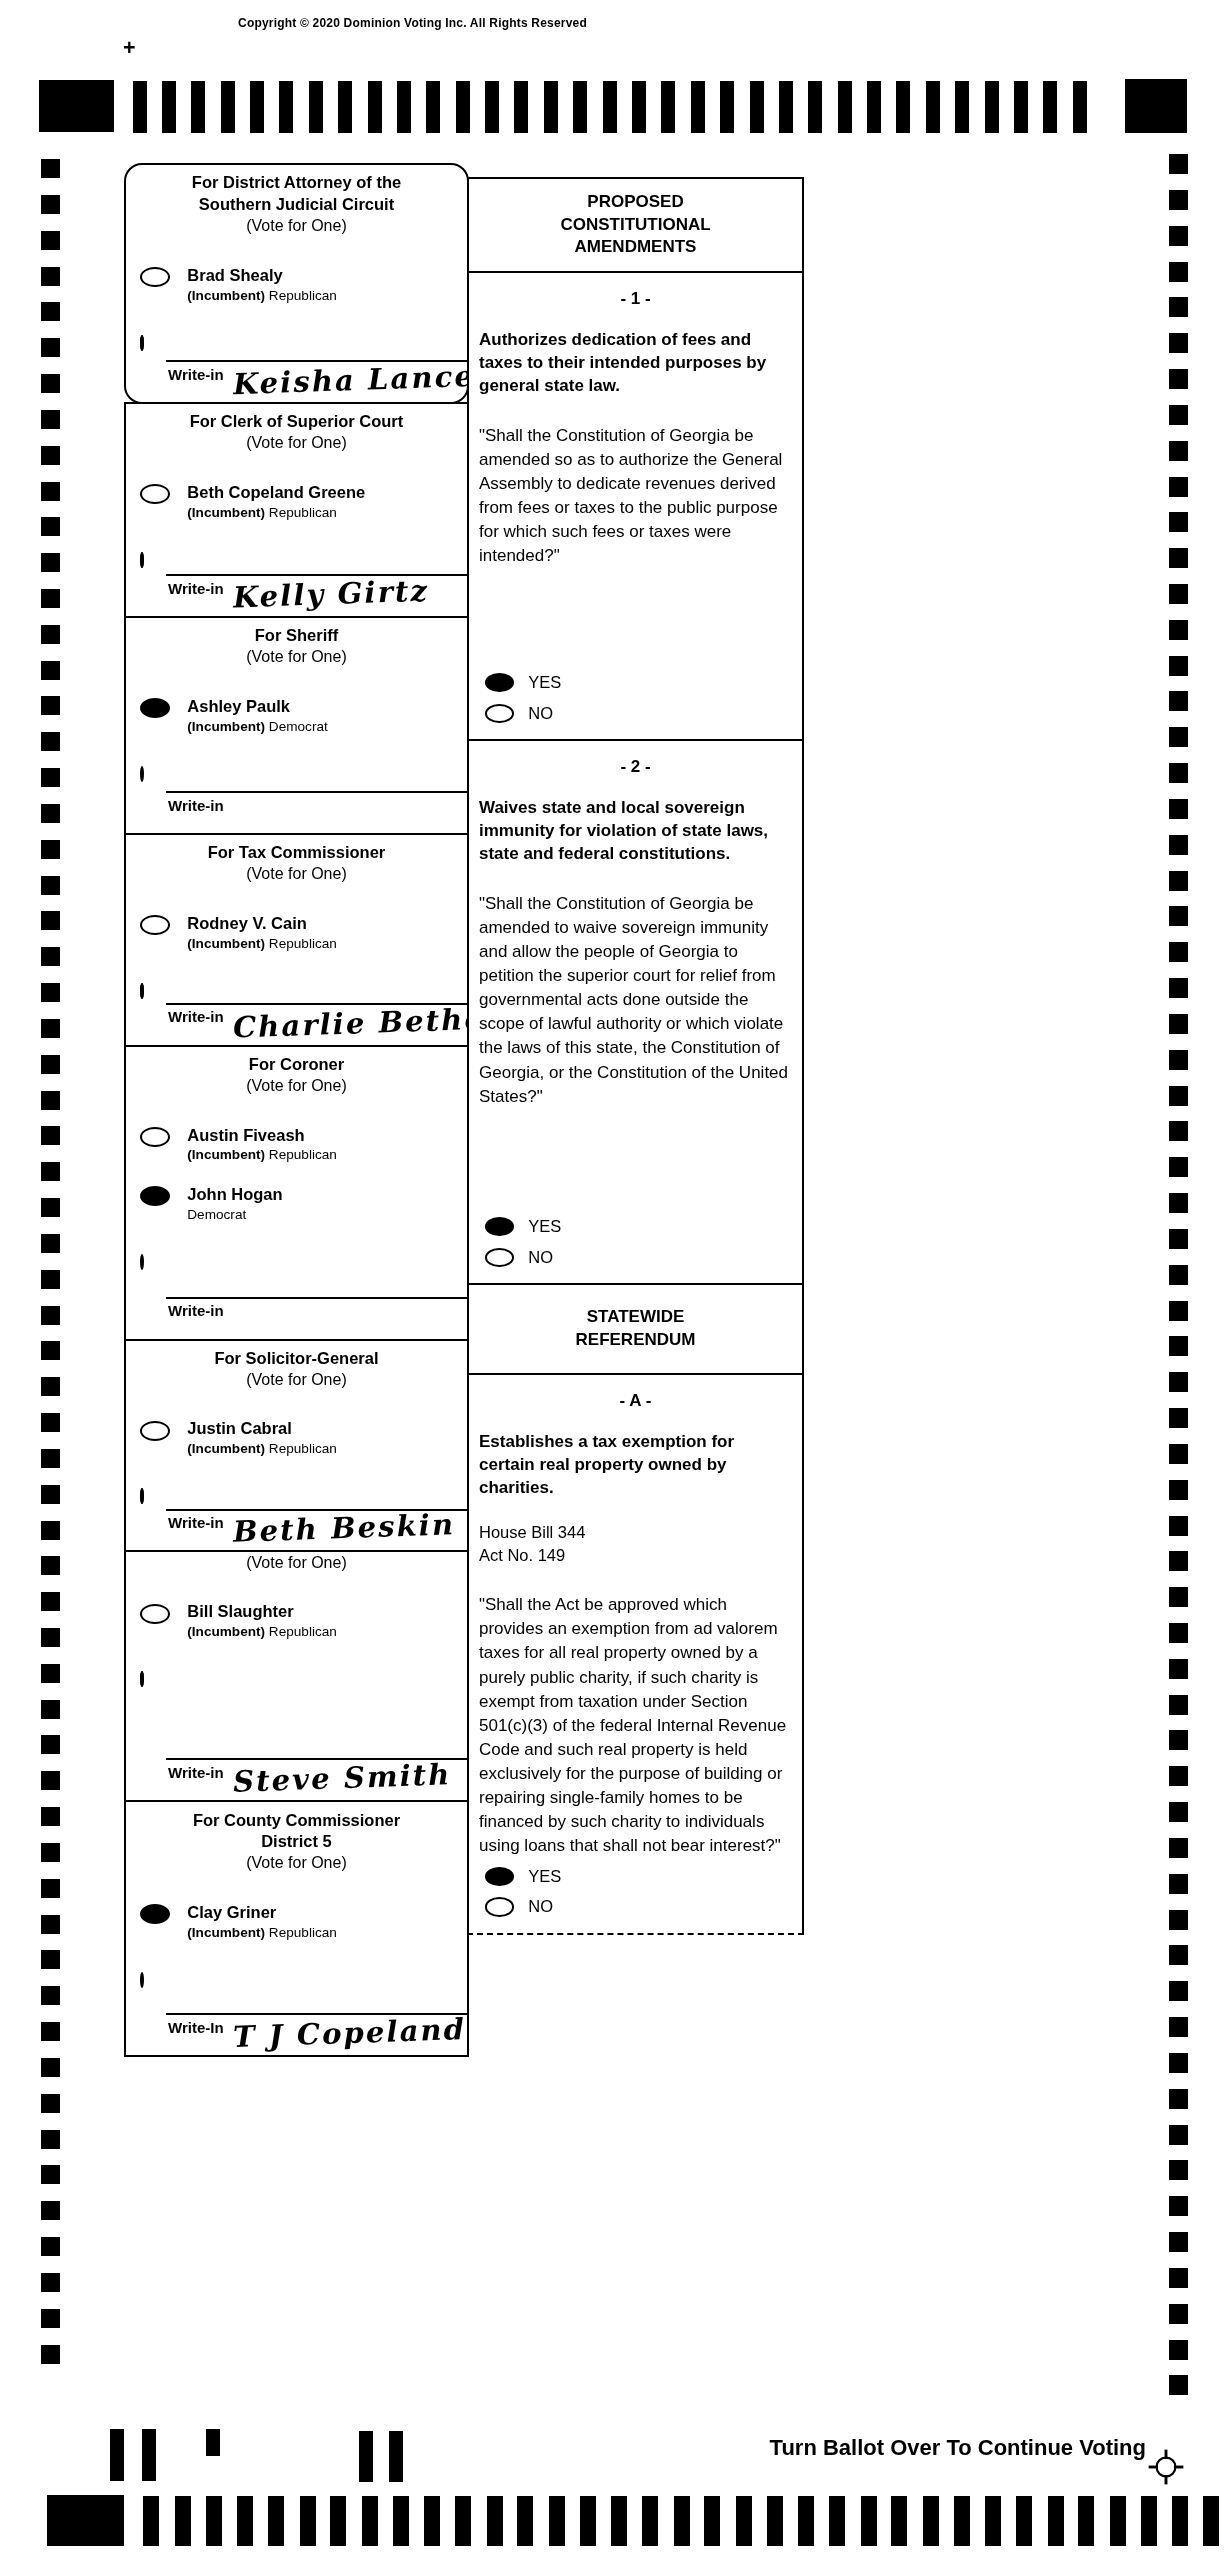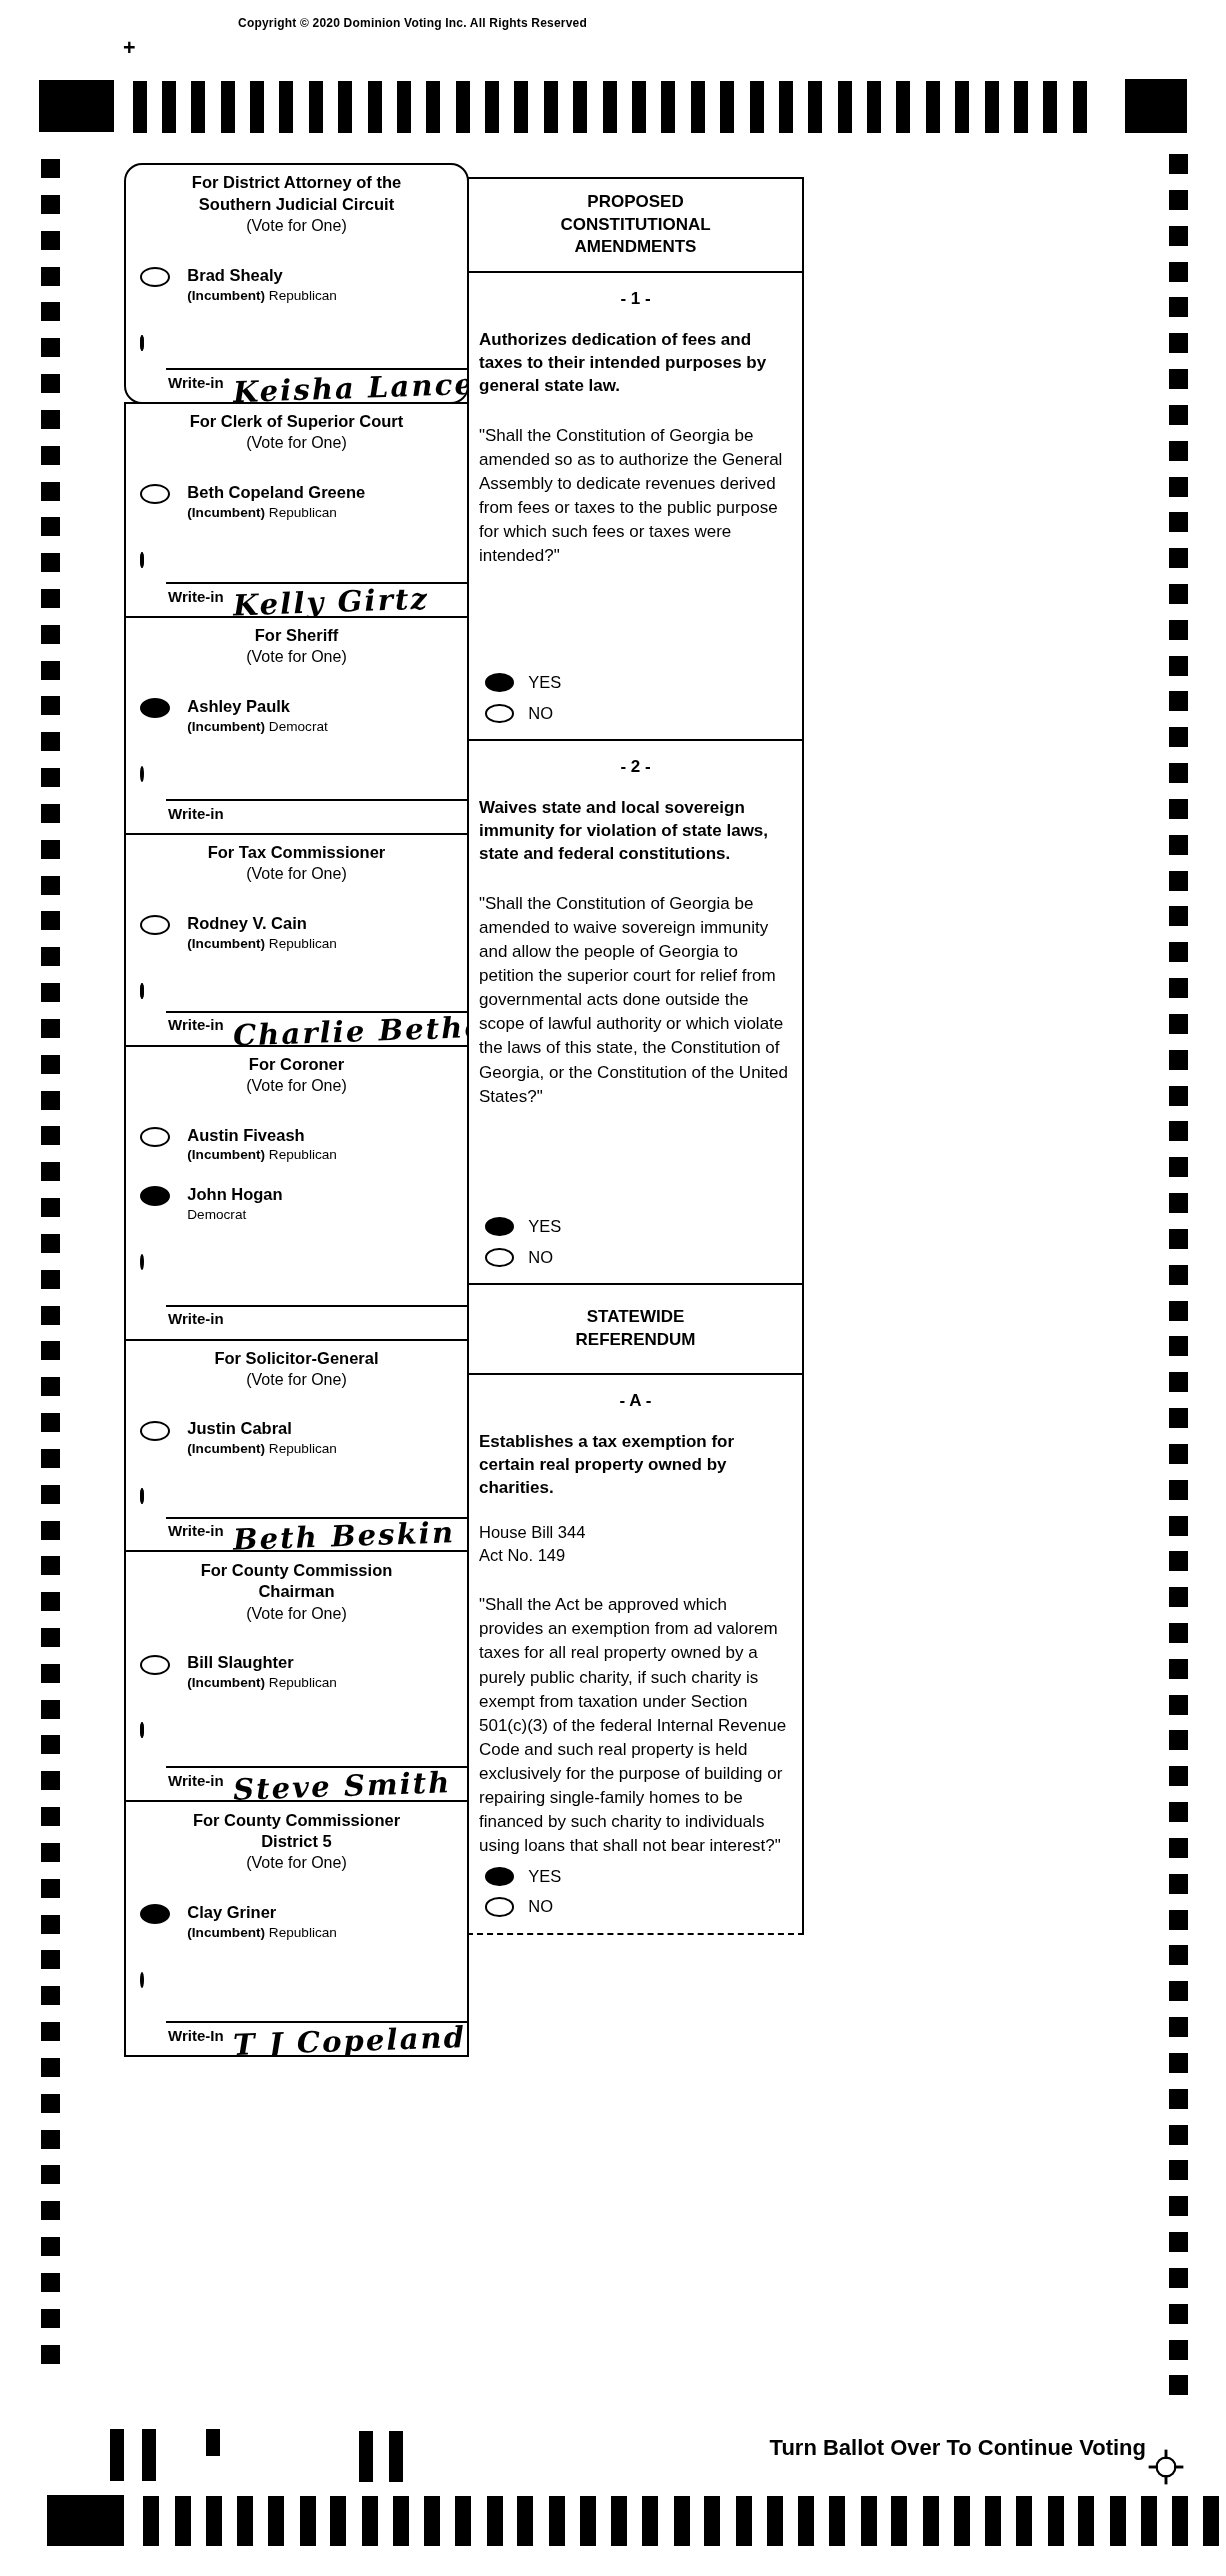--- a/index.html
+++ b/index.html
@@ -19,21 +19,21 @@
   .cand-row{display:flex;align-items:flex-start;margin-top:32px;margin-left:14.3px;}
   .cand-row + .cand-row{margin-top:24px;}
   .oval{width:30px;height:20px;border:2.1px solid #000;border-radius:50%;flex:0 0 auto;
         box-sizing:border-box;background:#fff;}
   .oval.filled{background:#000;}
   .cand-text{margin-left:17px;margin-top:-1.4px;}
   .cand-name{font-weight:bold;font-size:16.5px;}
   .cand-sub{font-size:13.6px;margin-top:2.9px;}
   .cand-sub .qual{font-weight:bold;}
   .oval-only{margin-top:34px;margin-left:14.3px;}
-  .writein{position:absolute;left:0;right:0;bottom:0;height:34px;}
+  .writein{position:absolute;left:0;right:0;bottom:8px;height:34px;}
   .wi-line{position:absolute;top:0;left:40px;right:0;border-top:2.1px solid #000;}
   .wi-label{position:absolute;left:42px;top:5.7px;font-weight:bold;font-size:15px;}
   .wi-script{position:absolute;left:107px;bottom:-2.9px;font-family:"DejaVu Serif",serif;
              font-style:italic;font-weight:bold;font-size:29px;white-space:nowrap;
              transform:rotate(-2deg);letter-spacing:2.1px;}
   
   #questions{position:absolute;left:467px;top:163px;width:337px;}
   .qheader{border:2.1px solid #000;margin-top:-2.1px;box-sizing:border-box;display:flex;
            flex-direction:column;justify-content:center;text-align:center;
            font-weight:bold;font-size:17px;line-height:1.35;background:#fff;}
@@ -376,24 +376,20 @@
           </div>
         </div>
         <div class="oval-only"><span class="oval filled"></span></div>
         <div class="writein">
           <div class="wi-line"></div>
           <div class="wi-label">Write-in</div>
           <div class="wi-script">Beth Beskin</div>
         </div>
       </div>
       <div class="contest" style="height: 252px;">
-        <div class="c-title">
-          <div>For County Commission</div>
-          <div>Chairman</div>
-        </div>
         <div class="c-inst">(Vote for One)</div>
         <div class="cand-row">
           <span class="oval"></span>
           <div class="cand-text">
             <div class="cand-name">Bill Slaughter</div>
             <div class="cand-sub"><span class="qual">(Incumbent)</span> Republican</div>
           </div>
         </div>
         <div class="oval-only"><span class="oval filled"></span></div>
         <div class="writein">

